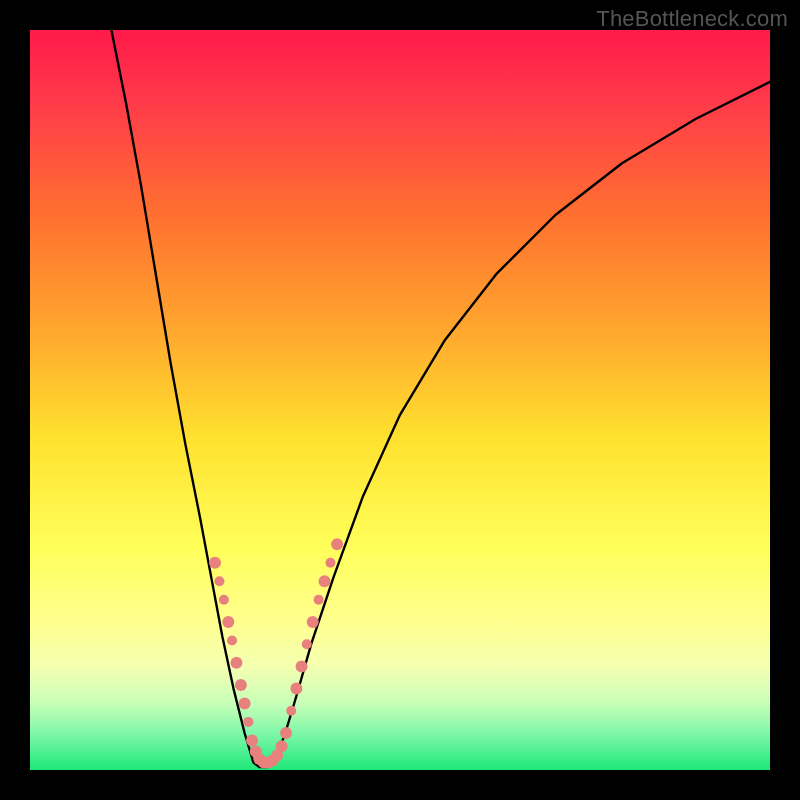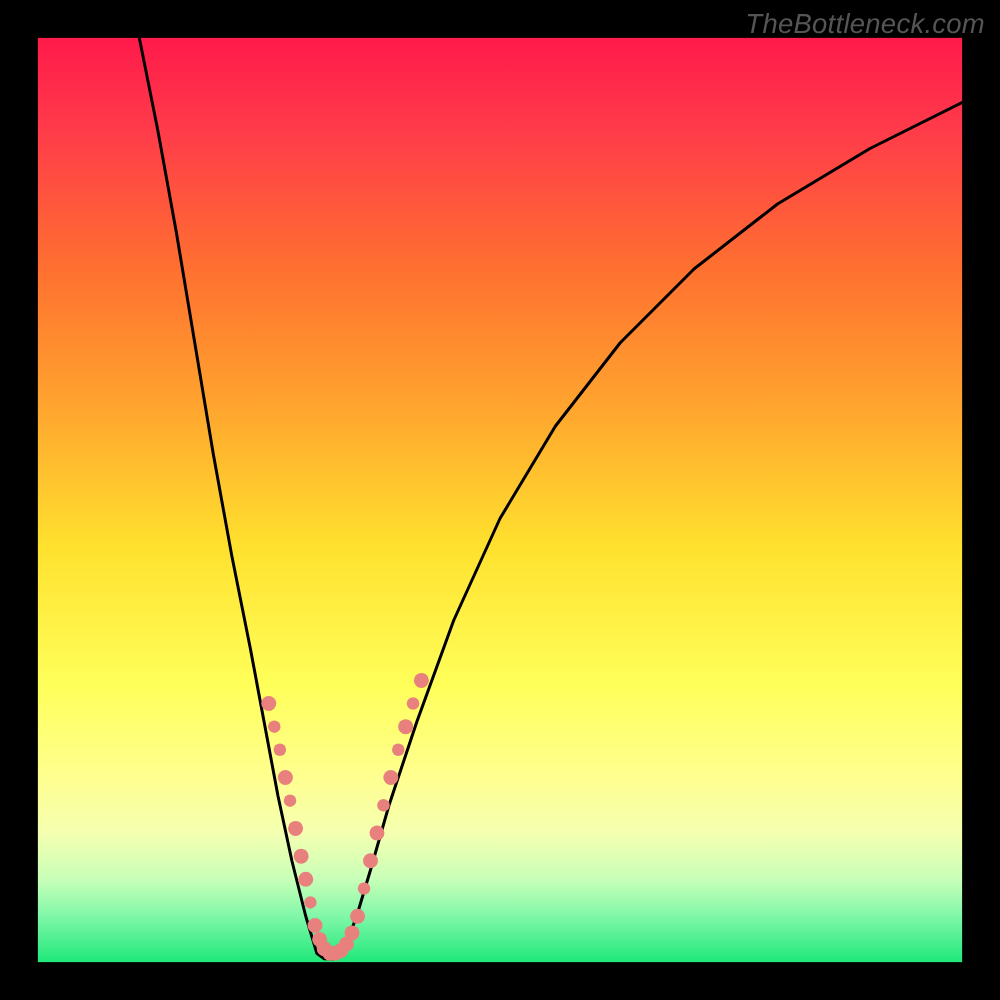--- a/index.html
+++ b/index.html
@@ -8,21 +8,20 @@
     width: 800px;
     height: 800px;
     overflow: hidden;
     font-family: Arial, sans-serif;
   }
   .chart-container {
     position: relative;
     width: 800px;
     height: 800px;
     background: #000;
-    font-style: italic;
   }
   .plot-area {
     position: absolute;
     left: 30px;
     top: 30px;
     width: 740px;
     height: 740px;
     overflow: hidden;
   }
   .gradient-bg {

